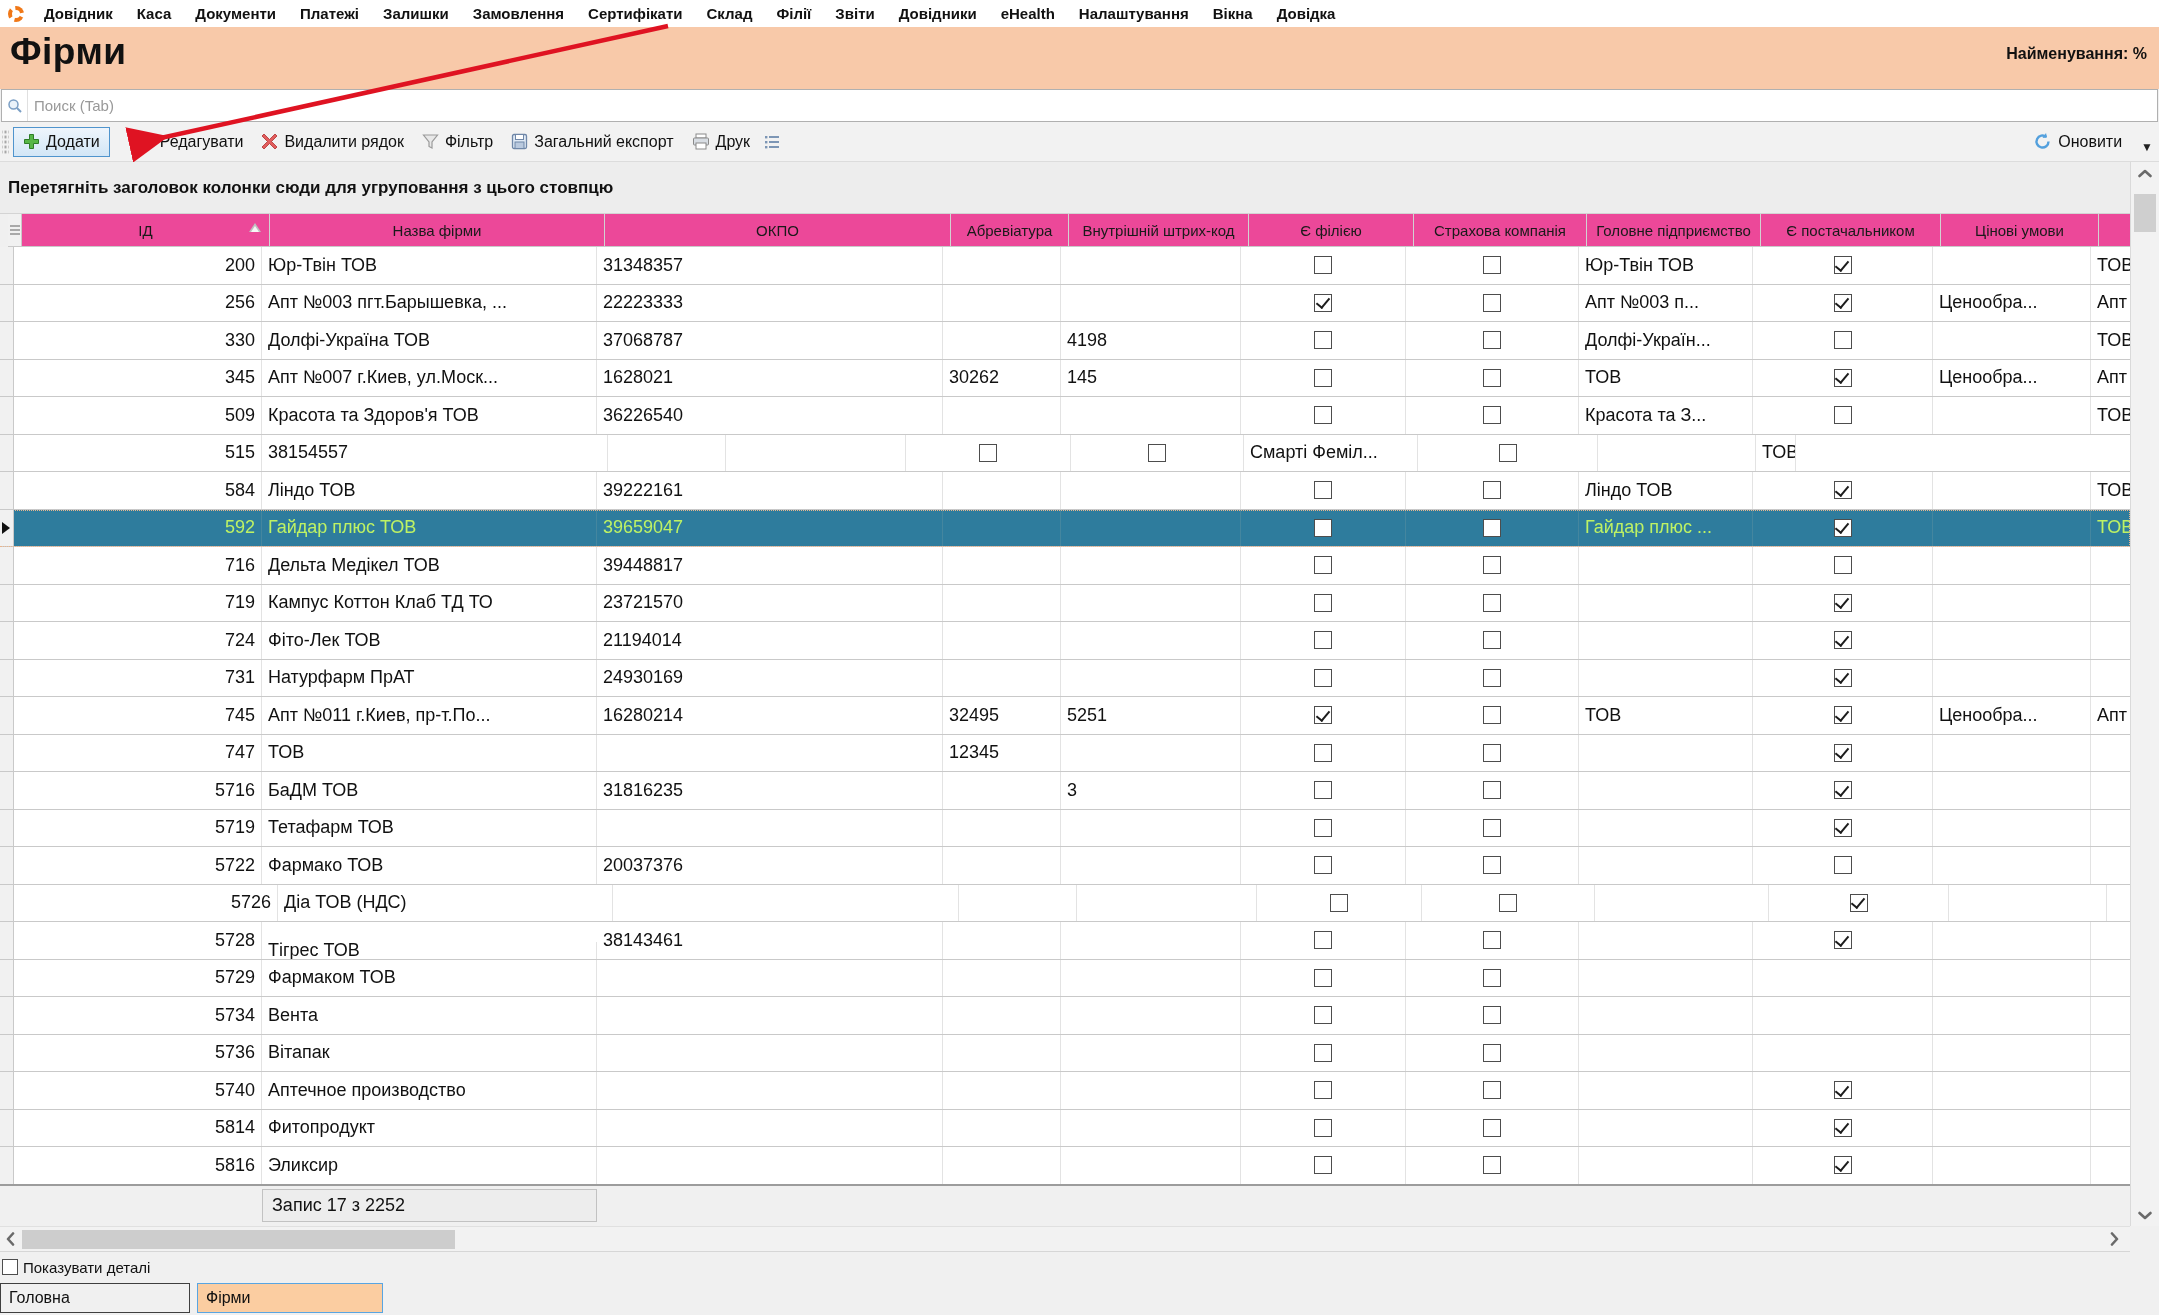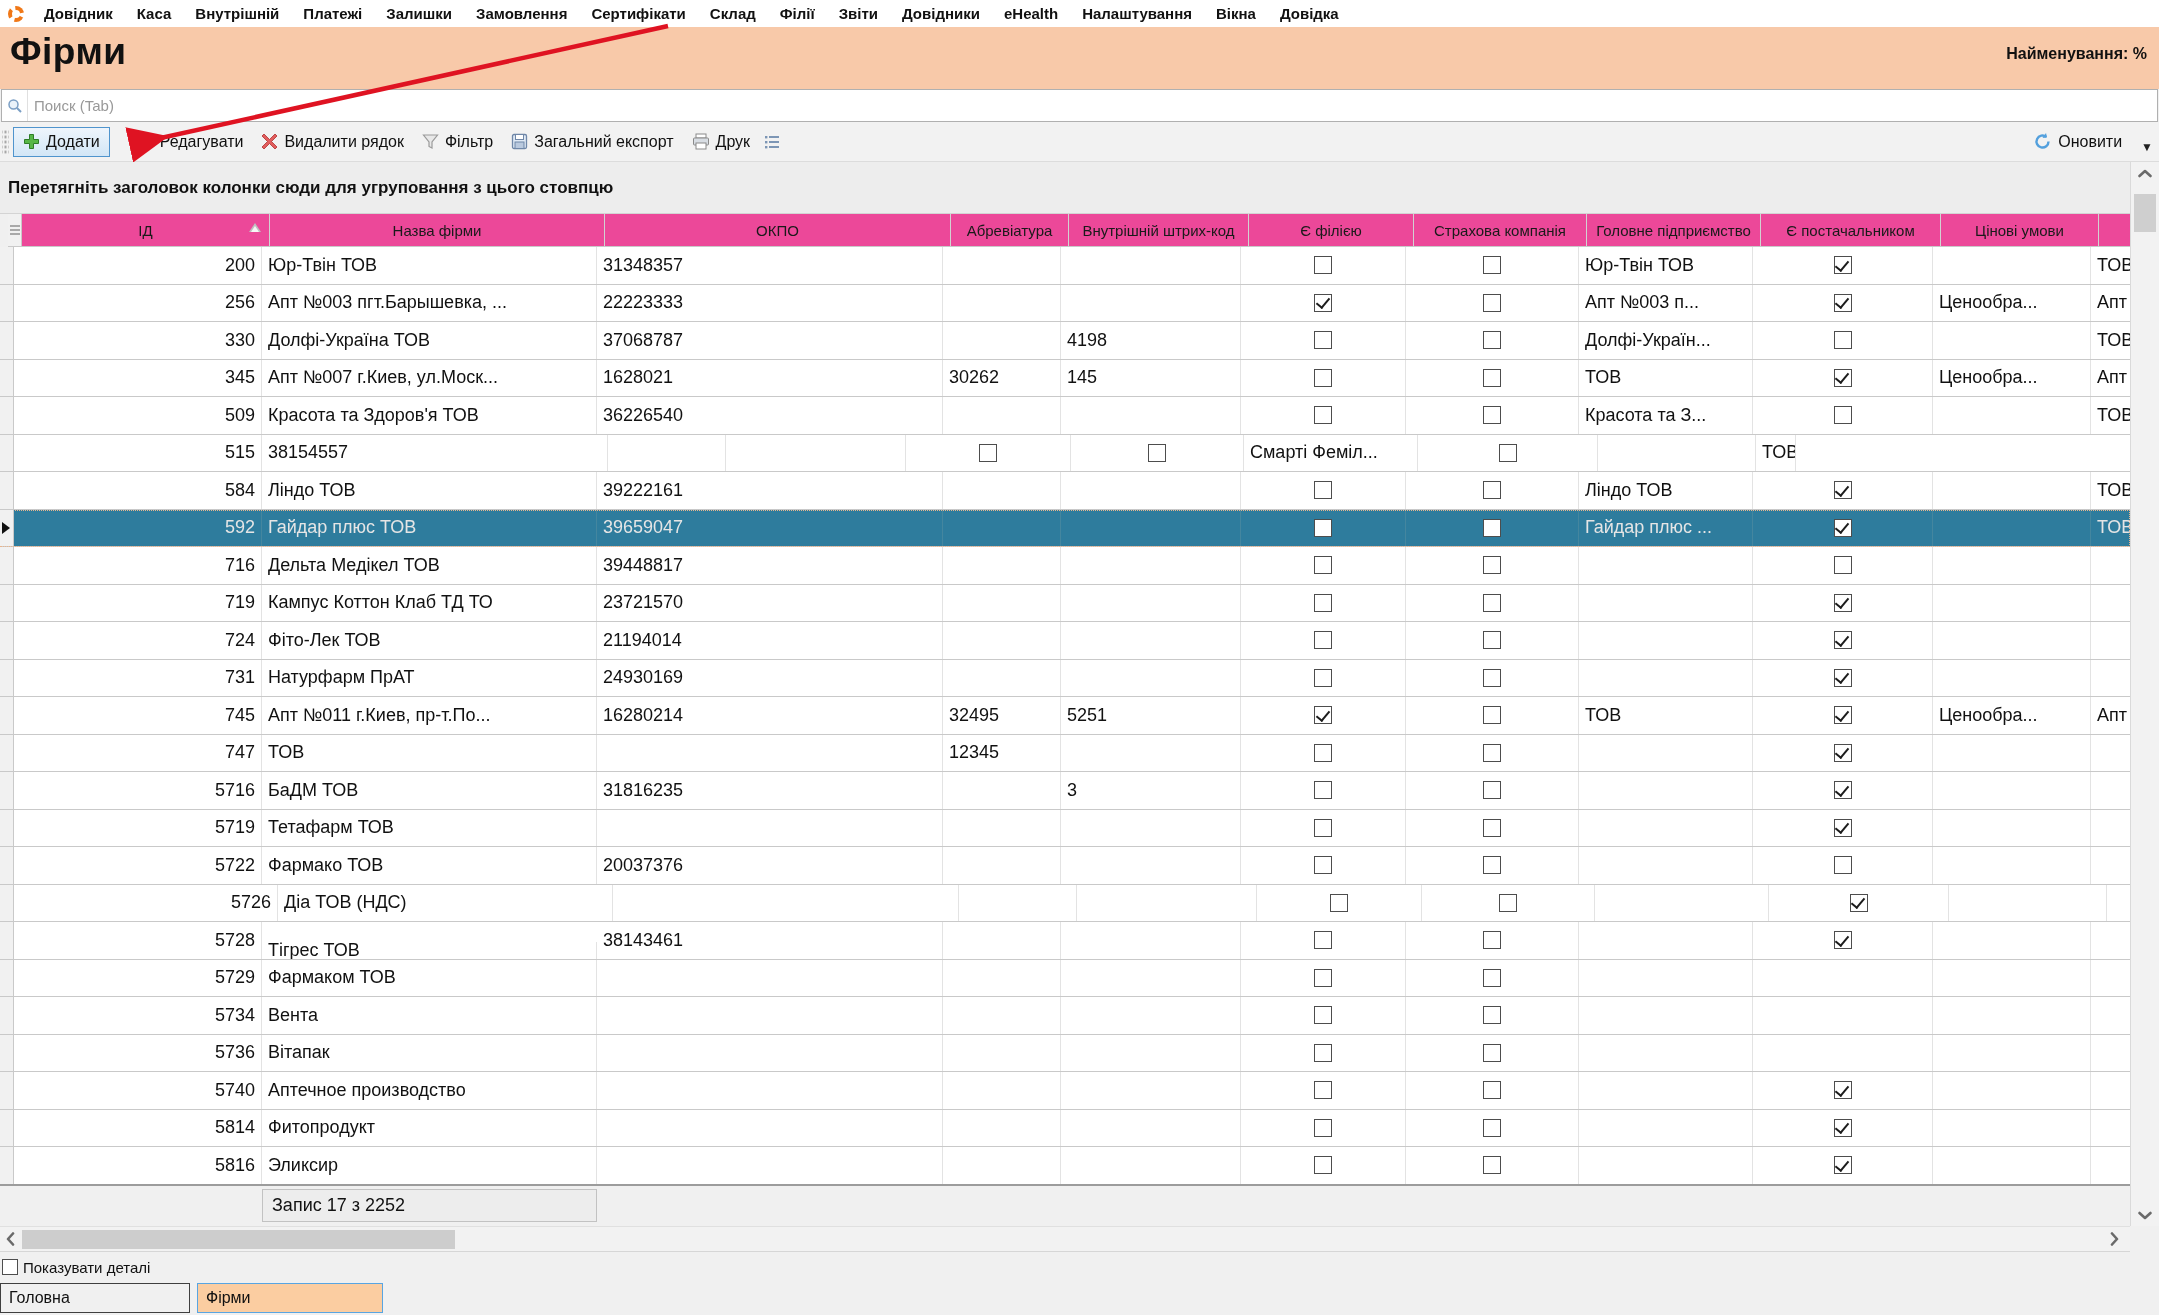--- a/index.html
+++ b/index.html
@@ -47,21 +47,21 @@
   .sort-asc{position:absolute;right:8px;top:9px;width:0;height:0;border-left:6px solid transparent;border-right:6px solid transparent;border-bottom:9px solid #c0c0c0}
   .sort-asc::after{content:"";position:absolute;left:-4px;top:2.5px;width:0;height:0;border-left:4px solid transparent;border-right:4px solid transparent;border-bottom:6px solid #f7f7f7}
   .rows-wrap{position:absolute;top:247px;left:0;width:2130px;height:938px;background:#fff;overflow:hidden}
   .row{display:flex;height:37.5px;border-bottom:1px solid var(--grid-h);background:#fff}
   .cell{flex:none;font-size:18px;display:flex;align-items:center;border-right:1px solid var(--grid-v);overflow:hidden;white-space:nowrap}
   .cell.right{justify-content:flex-end;padding-right:6px}
   .cell.left{justify-content:flex-start;padding-left:6px}
   .cell.center{justify-content:center}
   .cb{width:18px;height:18px;border:1.6px solid #4d4d4d;background:#fff;position:relative;flex:none}
   .cb.checked::after{content:"";position:absolute;left:3.5px;top:0.5px;width:6px;height:11px;border:solid #1c1c1c;border-width:0 2.3px 2.3px 0;transform:rotate(40deg)}
-  .row.selected{background:var(--accent);color:#e5e5e5;outline:1px dotted #e9b58d;outline-offset:-1px}
+  .row.selected{background:var(--accent);color:#bef264;outline:1px dotted #e9b58d;outline-offset:-1px}
   .row.selected .cell{border-right-color:#44869f}
   .row.selected .ind{background:#f1f1f1}
   .row-marker{position:absolute;left:2px;top:12px;width:0;height:0;border-top:6.5px solid transparent;border-bottom:6.5px solid transparent;border-left:8px solid #111}
 
   
   .grid-footer{position:absolute;top:1184px;left:0;width:2130px;height:40px;background:#f0f0f0;border-top:2px solid #9c9c9c}
   .footer-cell{position:absolute;left:262px;top:3px;width:335px;height:33px;background:#ededed;border:1px solid #c2c2c2;display:flex;align-items:center;padding-left:9px;font-size:18px}
 
   
   .vscroll{position:absolute;top:162px;right:0;width:29px;height:1064px;background:var(--chrome);border-left:1px solid #dadada}
@@ -87,21 +87,21 @@
   .ic{flex:none;display:block}
 </style>
 </head>
 <body>
 
 <div class="menubar">
   <div class="app-logo"></div>
   <div style="display:flex">
       <span class="menu-item">Довідник</span>
       <span class="menu-item">Каса</span>
-      <span class="menu-item">Внутрішній</span>
+      <span class="menu-item">Документи</span>
       <span class="menu-item">Платежі</span>
       <span class="menu-item">Залишки</span>
       <span class="menu-item">Замовлення</span>
       <span class="menu-item">Сертифікати</span>
       <span class="menu-item">Склад</span>
       <span class="menu-item">Філії</span>
       <span class="menu-item">Звіти</span>
       <span class="menu-item">Довідники</span>
       <span class="menu-item">eHealth</span>
       <span class="menu-item">Налаштування</span>

